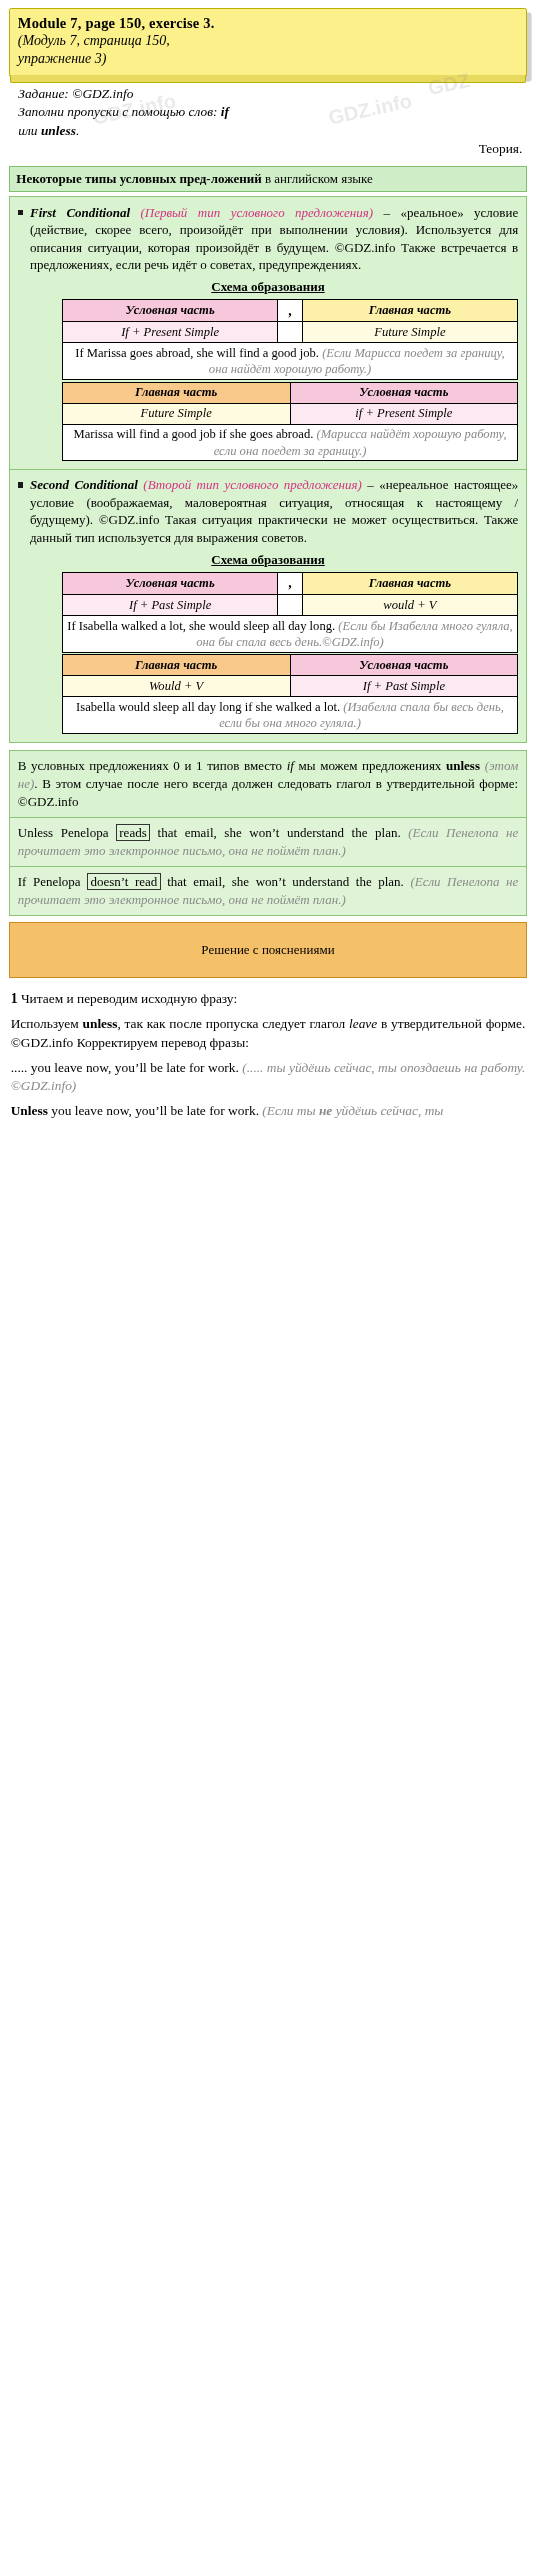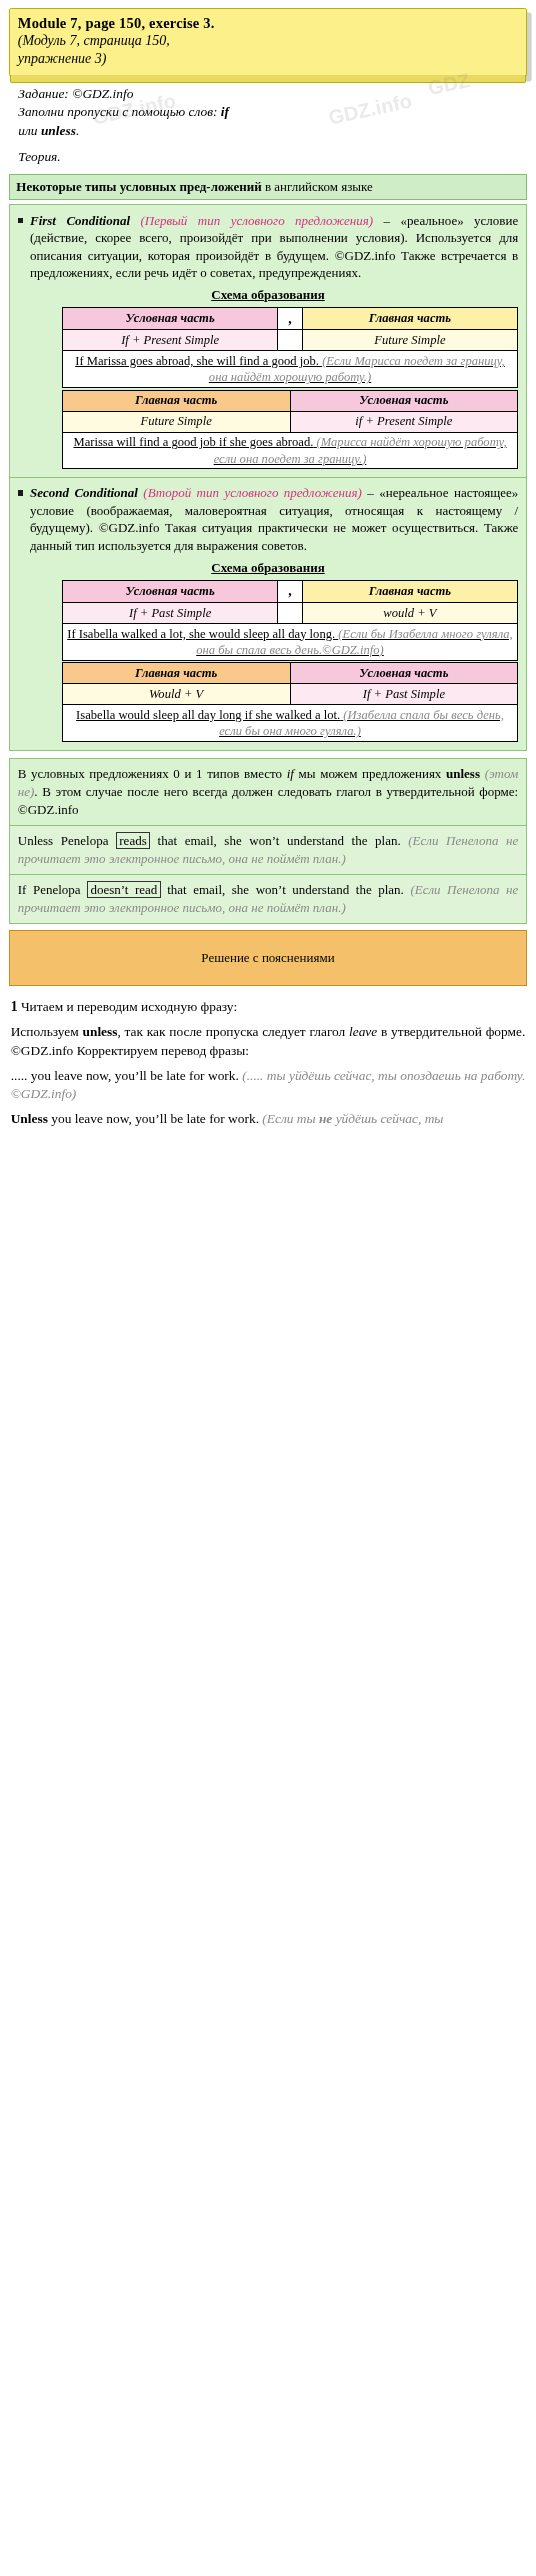--- a/index.html
+++ b/index.html
@@ -41,21 +41,21 @@
   }
   .wm1{font-size:44px;left:359px;top:26px;transform:rotate(-12deg);}
   .wm2{font-size:20px;left:92px;top:98px;transform:rotate(-12deg);}
   .wm3{font-size:20px;left:328px;top:98px;transform:rotate(-12deg);}
   .wm4{font-size:20px;left:428px;top:73px;transform:rotate(-12deg);}
 
   
   .task{padding:4.6px 13.7px 0 18.3px;font-size:13.4px;line-height:1.38;}
   .task .it{font-style:italic;}
   .task .bld{font-weight:bold;}
-  .task .center{display:block;text-align:left;font-style:italic;margin-top:8px;}
+  .task .center{display:block;text-align:right;}
 
   
   .theory-head{
     margin:7.6px 9.2px 4.6px 9.2px;
     background:#cfeec7;
     border:0.8px solid #7fbf6d;
     padding:3.1px 6.1px;
     font-size:13px;
     line-height:1.35;
     text-align:justify;
@@ -105,21 +105,20 @@
   }
   td.h-pink{background:#f7c8dc;font-weight:bold;font-style:italic;}
   td.h-orange{background:#f9c98c;font-weight:bold;font-style:italic;}
   td.h-yellow{background:#fdf0a8;font-weight:bold;font-style:italic;}
   td.comma{width:17px;background:#fff;font-weight:bold;font-size:13.7px;}
   td.cell-pink{background:#fde9f1;font-style:italic;}
   td.cell-yellow{background:#fffbe0;font-style:italic;}
   td.sent{
     background:#fff;text-align:justify;font-style:normal;padding:2.3px 4.6px;
     line-height:1.3;
-    text-decoration:underline;
   }
   td.sent .ru{color:#8a8a8a;font-style:italic;}
 
   .tbl-wrap{margin:0 0 1.5px 0;padding-left:44px;}
 
   
   .unless-box{
     margin:7.6px 9.2px 0 9.2px;
     background:#d9f2cf;
     border:0.8px solid #8cc47a;

